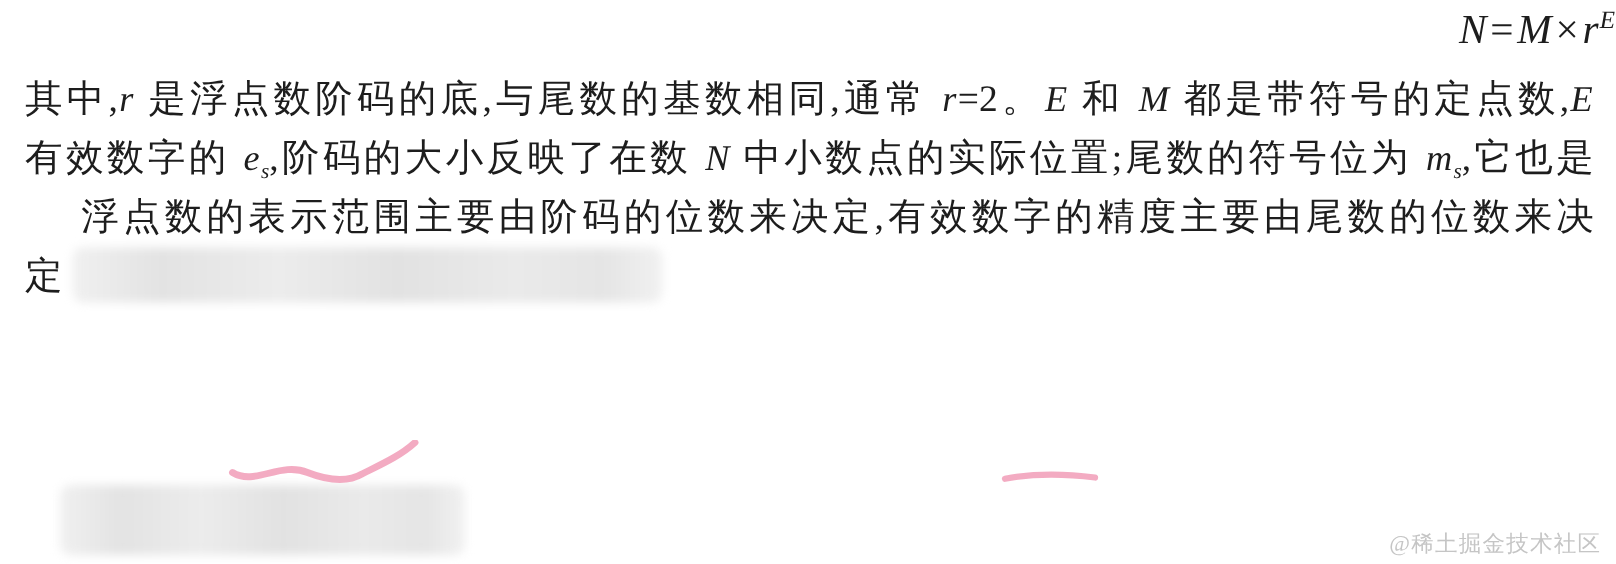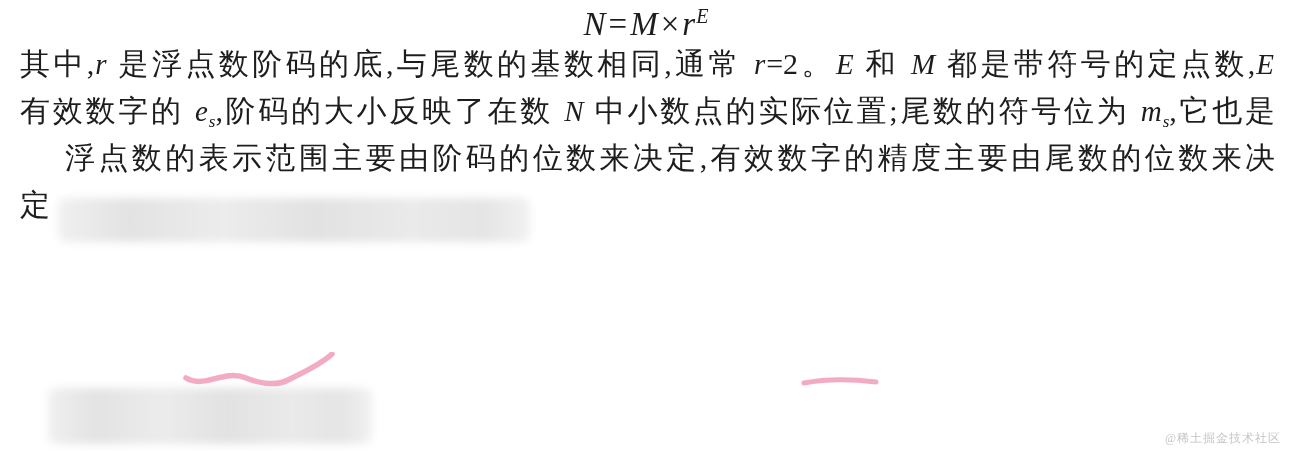--- a/index.html
+++ b/index.html
@@ -10,37 +10,37 @@
     background: #ffffff;
     overflow: hidden;
     font-family: "Liberation Serif", "DejaVu Serif", serif;
     color: #1d1d1d;
   }
   .formula {
     position: absolute;
     top: 2px;
     left: 0;
     width: 100%;
-    text-align: center;
+    text-align: right;
     font-size: 33px;
     line-height: 44px;
     letter-spacing: 1px;
   }
   .formula .var { font-style: italic; }
   .formula .op { font-style: normal; padding: 0 2px; }
   .formula sup {
     font-size: 20px;
     font-style: italic;
     vertical-align: 12px;
     line-height: 0;
   }
   .text-col {
     position: absolute;
     left: 20px;
-    top: 40px;
+    top: 56px;
     width: 1255px;
     font-size: 30px;
     line-height: 47px;
   }
   .line { height: 47px; text-align: justify; white-space: nowrap; }
   .line.just { text-align-last: justify; white-space: normal; }
   .line .var { font-style: italic; font-size: 29px; padding: 0 1px; }
   .line sub { font-size: 17px; font-style: italic; vertical-align: -6px; line-height: 0; }
   .indent { text-indent: 45px; }
   .pad-blur { padding-left: 513px; width: 742px; }
@@ -52,21 +52,21 @@
   }
   .redaction.r1 { left: 58px; top: 198px; width: 472px; height: 44px; }
   .redaction.r2 { left: 48px; top: 388px; width: 324px; height: 56px; }
   .annotation { position: absolute; pointer-events: none; }
   .ann-wavy { left: 180px; top: 352px; width: 160px; height: 42px; }
   .ann-line { left: 800px; top: 374px; width: 80px; height: 14px; }
   .watermark {
     position: absolute;
     right: 12px;
     bottom: 4px;
-    font-size: 12px;
+    font-size: 18px;
     letter-spacing: 1px;
     color: #c5c5c5;
   }
 </style>
 </head>
 <body>
 
 <div class="page">
 
   <div class="formula">

